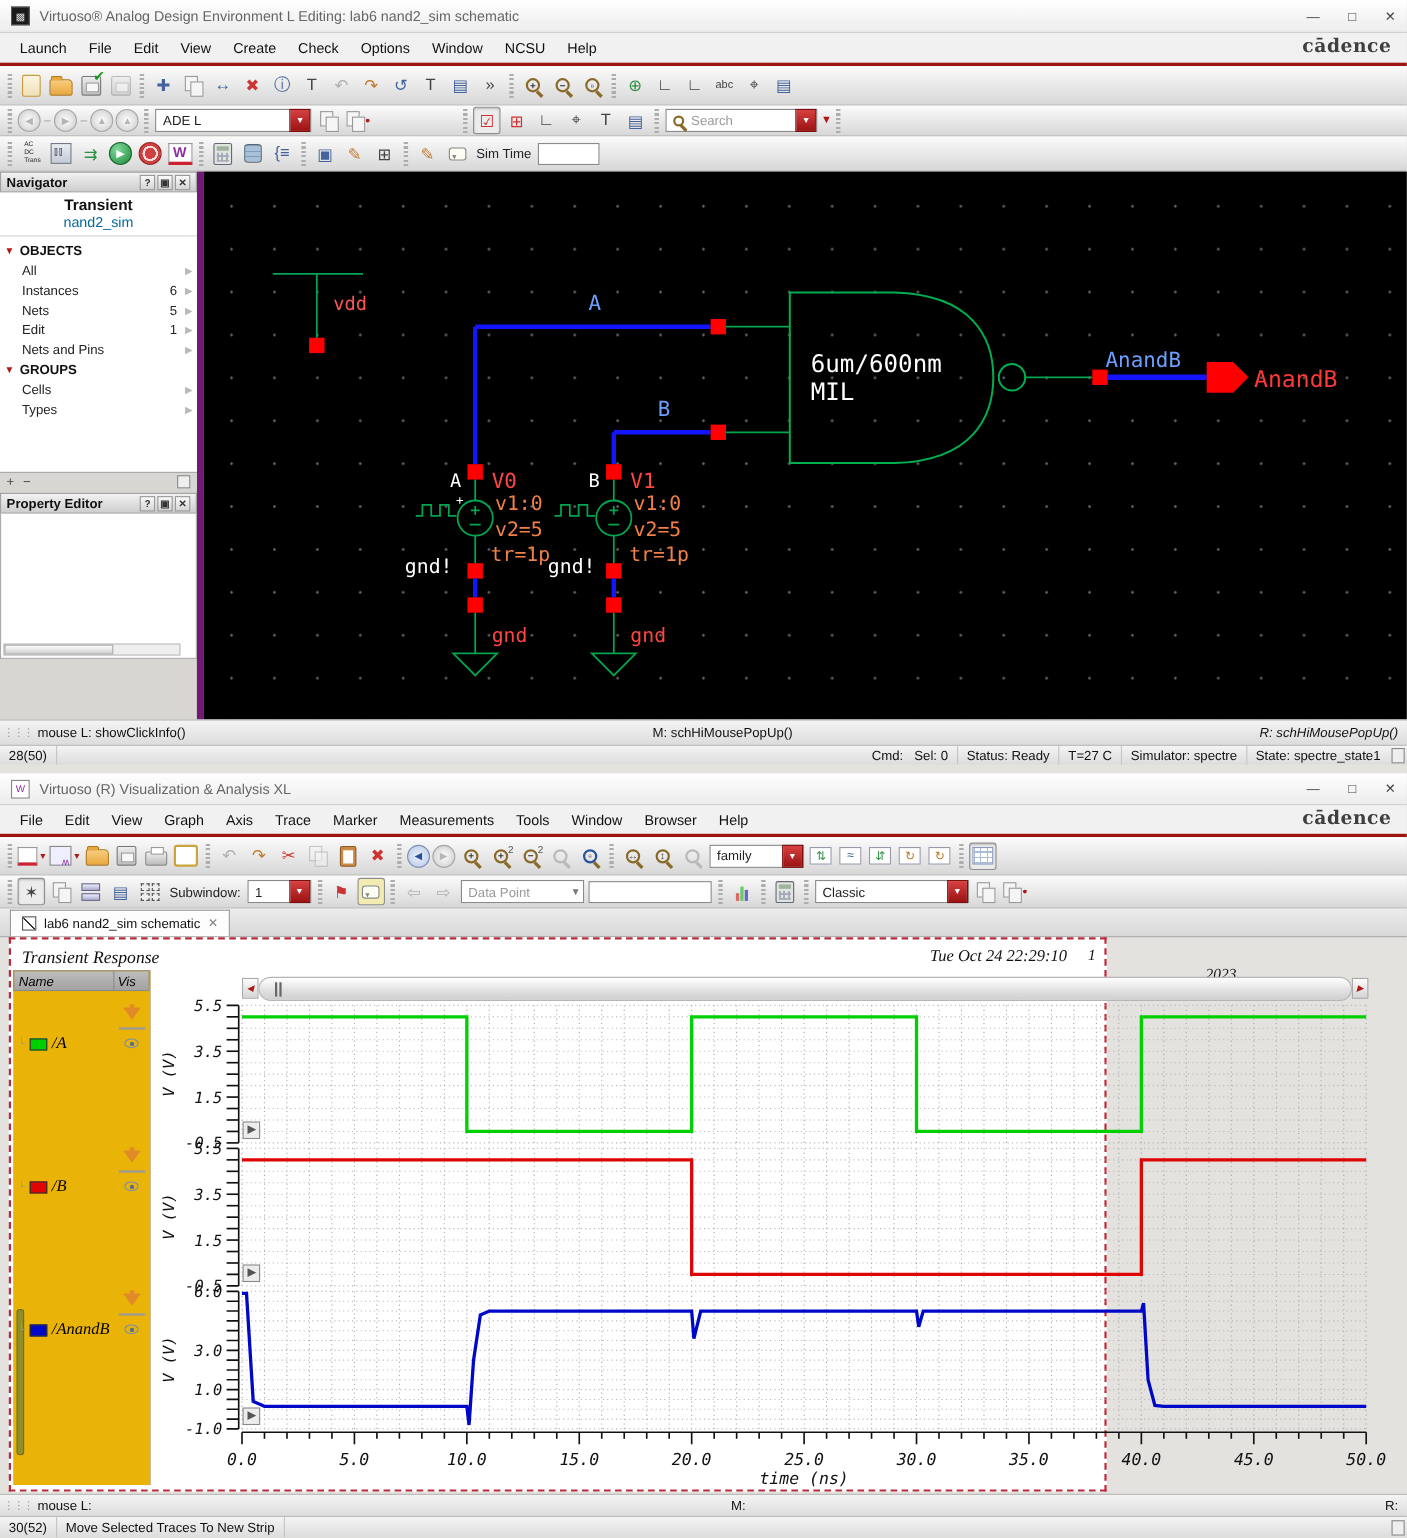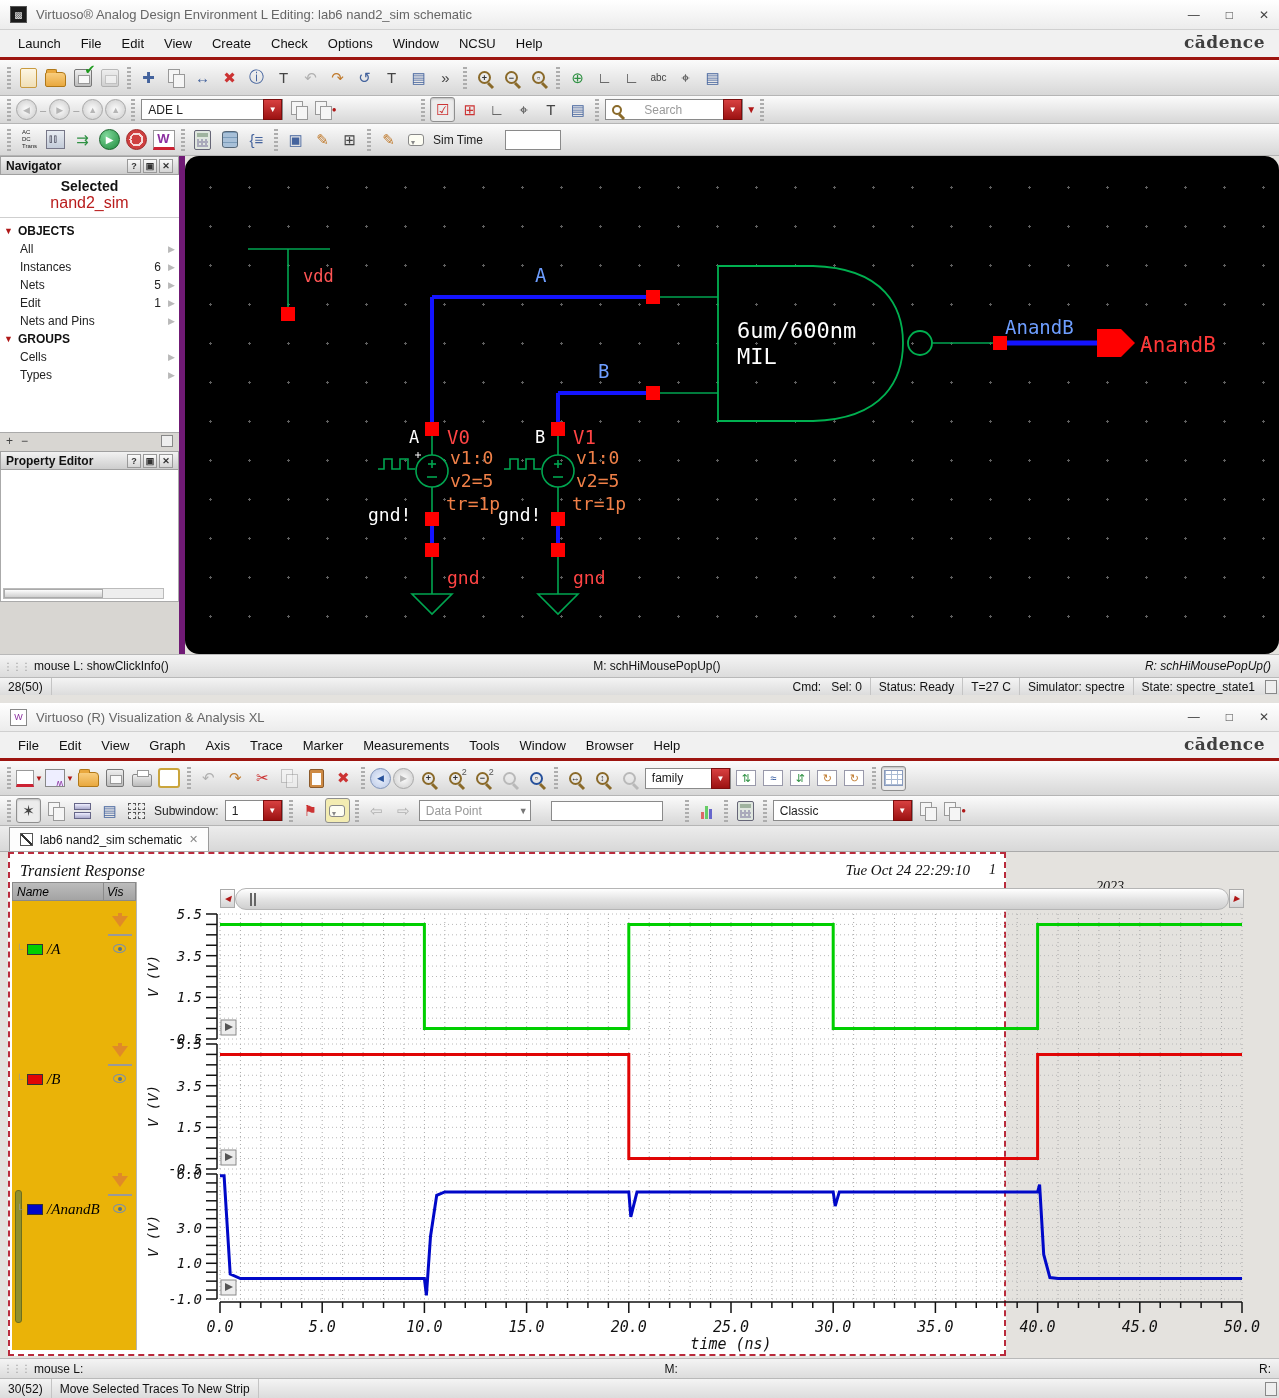--- a/index.html
+++ b/index.html
@@ -27,21 +27,21 @@
   .sup { font-size:9px; position:absolute; top:1px; right:1px; color:#555; }
   .ddmini { color:#b01818; font-size:8px; margin-left:1px; }
   .circle { width:21px; height:21px; border-radius:50%; background:radial-gradient(#fdfdfd,#c9c9c9); border:1px solid #a8a8a8; color:#b5b5b5; font-size:9px; display:flex; align-items:center; justify-content:center; margin:0 1px; }
   .circle.blue { color:#27519b; background:radial-gradient(#eaf0fb,#b9c8e6); border-color:#7f93b8; }
   .circle.green { background:radial-gradient(circle at 35% 30%,#7fd89a,#1f8a3d); border-color:#156329; color:#fff; font-size:10px; }
   .circle.stop { background:radial-gradient(circle,#cf4040 0 5px,#f6dada 5px 7px,#cf4040 7px 10px); border-color:#9c2424; color:transparent; }
   .sep-dash { color:#9a9a9a; font-size:11px; margin:0 2px; }
   .select { background:#fff; border:1px solid #8a8a8a; height:21px; display:flex; align-items:center; font-size:12px; padding-left:6px; position:relative; margin:0 2px; color:#222; }
   .select .dd { position:absolute; right:0; top:-1px; bottom:-1px; width:19px; background:linear-gradient(#d84040,#9c1212); color:#fff; font-size:8px; display:flex; align-items:center; justify-content:center; border:1px solid #7c0e0e; }
   .select .ddg { position:absolute; right:2px; color:#777; font-size:9px; }
-  .tbinput { background:#fff; border:1px solid #8a8a8a; height:20px; font-size:12px; padding:0 4px; margin:0 18px; font-family:"Liberation Sans",sans-serif; }
+  .tbinput { background:#fff; border:1px solid #8a8a8a; height:20px; font-size:12px; padding:0 4px; margin:0 2px; font-family:"Liberation Sans",sans-serif; }
   .tblabel { font-size:12px; color:#222; margin:0 4px; }
 
   
   .s-file { width:17px; height:20px; background:linear-gradient(#fdf6e3,#f0dfb6); border:1px solid #c89a3f; border-radius:2px; }
   .s-folder { width:21px; height:15px; background:linear-gradient(#f8cd7e,#e9a83e); border:1px solid #b07818; border-radius:2px 4px 2px 2px; position:relative; margin-top:3px; }
   .s-folder::before { content:""; position:absolute; top:-4px; left:0; width:9px; height:3px; background:#e9a83e; border:1px solid #b07818; border-bottom:none; border-radius:2px 2px 0 0; }
   .s-save { width:18px; height:18px; background:linear-gradient(#ededed,#bdbdbd); border:1px solid #777; border-radius:2px; position:relative; }
   .s-save::after { content:""; position:absolute; left:3px; bottom:2px; width:10px; height:7px; background:#f8f8f8; border:1px solid #999; }
   .s-save.ok::before { content:"✔"; position:absolute; right:-5px; top:-8px; color:#1c9a1c; font-size:13px; z-index:2; }
   .s-save.dis { opacity:.45; }
@@ -77,35 +77,35 @@
   .s-wsub { width:20px; height:18px; border:1px solid #888; background:#eef; position:relative; }
   .s-wsub::after { content:"ʍ"; position:absolute; right:1px; bottom:-2px; font-size:9px; color:#8b2fa0; }
 
   
   #ade-nav { left:0; top:156px; width:185px; height:498px; background:#d8d6d2; border-right:6px solid #701a75; }
   .panel-title { height:19px; background:linear-gradient(#f2f2f2,#cdcdcd); border:1px solid #a0a0a0; display:flex; align-items:center; font-weight:bold; font-size:12px; padding:0 5px; color:#111; }
   .panel-btns { margin-left:auto; display:flex; gap:2px; }
   .panel-btns span { width:14px; height:14px; border:1px solid #999; background:linear-gradient(#fafafa,#d5d5d5); font-size:9px; display:flex; align-items:center; justify-content:center; color:#333; }
   .navhead { background:#fff; text-align:center; padding:3px 0 5px; border-bottom:1px solid #cfcfcf; }
   .navhead .t1 { font-weight:bold; font-size:14px; color:#111; }
-  .navhead .t2 { font-size:16px; color:#b91c1c; }
+  .navhead .t2 { font-size:13px; color:#0369a1; }
   .navbody { background:#fff; height:214px; padding-top:4px; }
   .tree-header { display:flex; align-items:center; gap:5px; font-weight:bold; font-size:12px; padding:2px 4px; color:#111; }
   .tree-header .tri { color:#b01818; font-size:9px; }
   .tree-item { display:flex; align-items:center; font-size:12px; padding:2px 4px 2px 20px; color:#222; }
   .tree-item .cnt { margin-left:auto; width:22px; text-align:right; }
   .tree-item .arr { width:14px; text-align:right; color:#b9b9b9; font-size:9px; }
   .navfoot { height:17px; background:#d8d6d2; border-top:1px solid #aaa; display:flex; align-items:center; font-size:12px; color:#444; padding:0 6px; gap:8px; }
   .navfoot .rsz { margin-left:auto; width:12px; height:12px; border:1px solid #888; background:#eee; }
   #prop-body { background:#fff; height:132px; border:1px solid #aaa; border-top:none; position:relative; }
   .hscroll { position:absolute; left:2px; right:14px; bottom:2px; height:11px; background:#eee; border:1px solid #bbb; }
   .hscroll i { display:block; height:100%; width:62%; background:linear-gradient(#fdfdfd,#cfcfcf); border:1px solid #aaa; }
 
   
-  #ade-canvas { left:185px; top:156px; width:1094px; height:498px; background-color:#000; background-image:radial-gradient(circle,#5f5f5f 1px,transparent 1.4px); background-size:39px 39px; background-position:6px 12px;border-radius:14px; }
+  #ade-canvas { left:185px; top:156px; width:1094px; height:498px; background-color:#000; background-image:radial-gradient(circle,#5f5f5f 1px,transparent 1.4px); background-size:39px 39px; background-position:6px 12px; }
 
   
   .statusbar { left:0; width:1279px; background:linear-gradient(#f4f4f4,#dcdcdc); border-top:1px solid #b9b9b9; display:flex; align-items:center; font-size:12px; color:#111; }
   .statusbar .seg { padding:0 8px; border-right:1px solid #c4c4c4; display:flex; align-items:center; height:100%; gap:10px; }
   .statusbar .fill { flex:1; border-right:none; }
   .statusbar .gripdots { color:#9a9a9a; font-size:10px; letter-spacing:-1px; padding-left:3px; }
   .statusbar .endbox { width:12px; height:14px; border:1px solid #888; background:#eee; margin:0 2px; }
 
   
   #viva-tabbar { left:0; top:826px; width:1279px; height:26px; background:linear-gradient(#ececec,#d8d8d8); border-bottom:1px solid #aaa; display:flex; align-items:flex-end; }
@@ -297,21 +297,21 @@
 <div class="abs" id="ade-nav">
   <div class="panel-title">
     <span>Navigator</span>
     <span class="panel-btns">
       <span>?</span>
       <span>▣</span>
       <span>✕</span>
     </span>
   </div>
   <div class="navhead">
-    <div class="t1">Selected</div>
+    <div class="t1">Transient</div>
     <div class="t2">nand2_sim</div>
   </div>
   <div class="navbody" id="nav-tree">
       <div class="tree-header">
         <span class="tri">▼</span>
         <span>OBJECTS</span>
       </div>
       <div class="tree-item">
         <span>All</span>
         <span class="cnt"></span>

